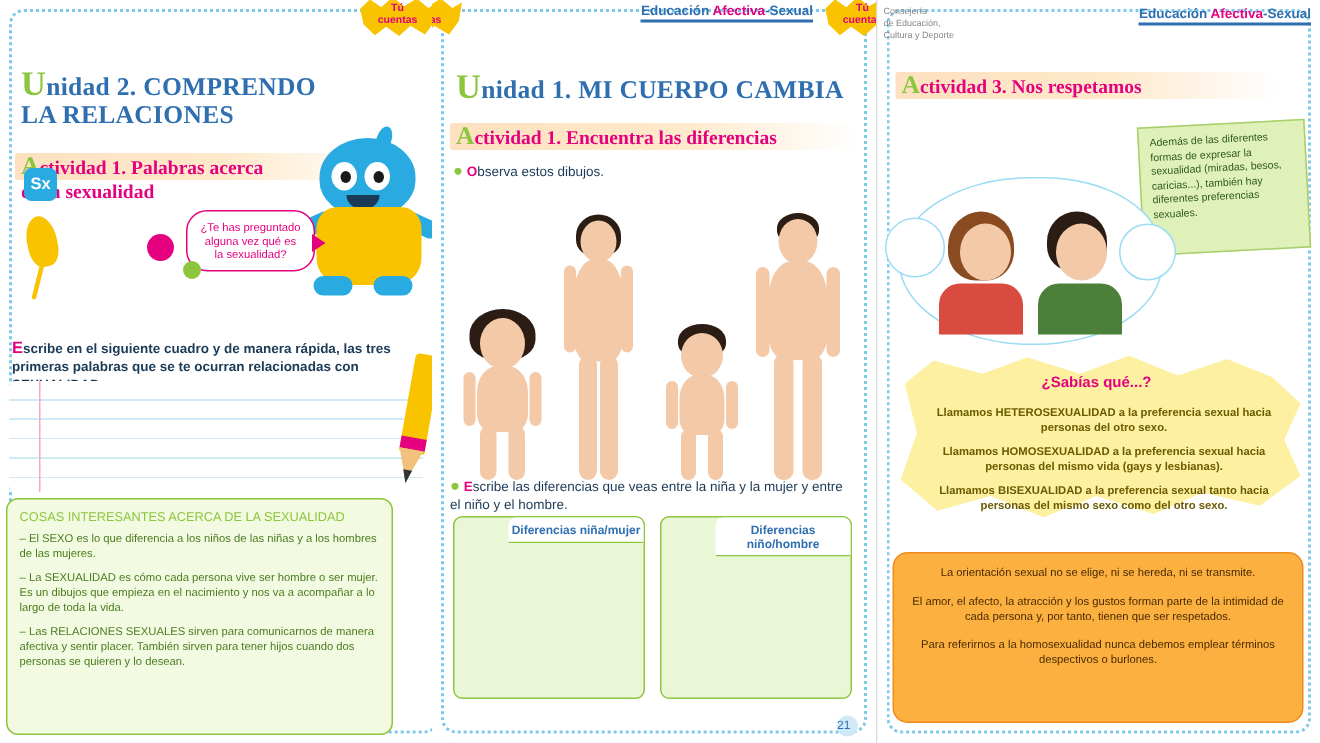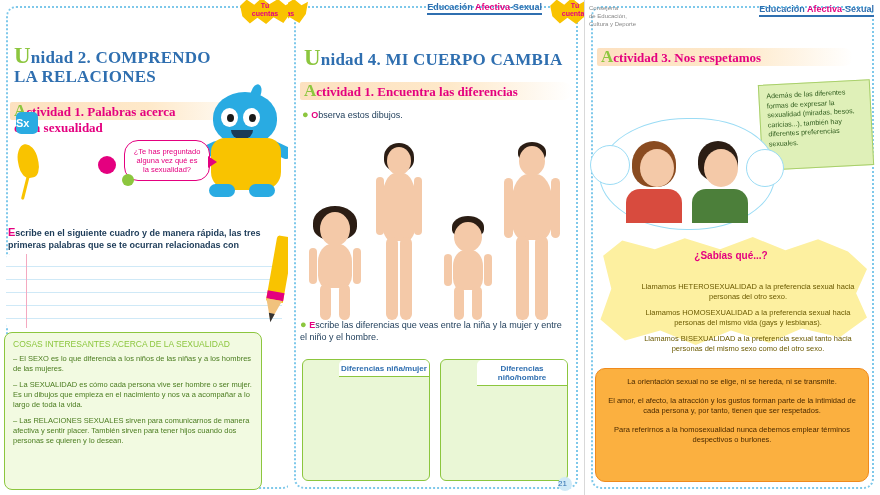--- a/index.html
+++ b/index.html
@@ -252,21 +252,21 @@
   }
   .chip-blue {
     position: absolute;
     left: 4px; top: -18px;
     width: 22px; height: 22px;
     background: #29abe2;
     border-radius: 5px;
     color: #fff;
     font-size: 11px;
     font-weight: bold;
-    text-align: left;
+    text-align: center;
     line-height: 22px;
   }
 
   .l-escribe {
     position: absolute;
     left: 8px; top: 226px;
     width: 272px;
     font-size: 9px;
     line-height: 12px;
     color: #1b3a57;
@@ -405,21 +405,21 @@
     width: 270px;
     font-size: 9px;
     line-height: 12px;
     color: #1b3a57;
   }
   .m-escribe .b-cap { color: #e4007f; font-weight: bold; }
   .m-escribe .bullet { color: #8cc63e; font-size: 11px; }
 
   .answer-box {
     position: absolute;
-    top: 359px;
+    top: 344px;
     width: 128px; height: 122px;
     background: #eaf7d6;
     border: 1.5px solid #8cc63e;
     border-radius: 6px;
     padding-left: 36px;
   }
   .answer-box .ab-title {
     display: block;
     text-align: center;
     font-size: 8px;
@@ -510,25 +510,26 @@
     top: 14px; left: 0; width: 100%;
     text-align: center;
     font-size: 10px;
     font-weight: bold;
     color: #e4007f;
   }
   .r-sabias p {
     position: absolute;
     left: 22px;
     width: 230px;
-    margin: 16px;
+    margin: 4px;
     font-size: 7.5px;
     line-height: 10px;
     color: #6b5a00;
     text-align: center;
+    font-weight: bold;
   }
   #sab-0 { top: 30px; }
   #sab-1 { top: 56px; }
   #sab-2 { top: 82px; }
 
   .r-orange {
     position: absolute;
     left: 10px; top: 368px;
     width: 274px; height: 114px;
     background: #fbb040;
@@ -642,21 +643,21 @@
       <div class="hdr-burst" style="right:-18px; left:auto;">
         <div class="burst-shape"></div>
         <div class="burst-txt">
           <span>Tú</span><br>
           <span>cuentas</span>
         </div>
       </div>
     </div>
 
     <div class="unit-title" style="left:16px; top:48px; width:270px;">
-      <span class="big">U</span><span>nidad 4. MI CUERPO CAMBIA</span>
+      <span class="big">U</span><span>nidad 1. MI CUERPO CAMBIA</span>
     </div>
 
     <div class="activity-bar" style="left:12px; top:80px; width:272px;">
       <div class="swoosh"></div>
       <div class="txt">
         <span class="cap">A</span><span>ctividad 1. Encuentra las diferencias</span>
       </div>
     </div>
 
     <div class="m-observa">

